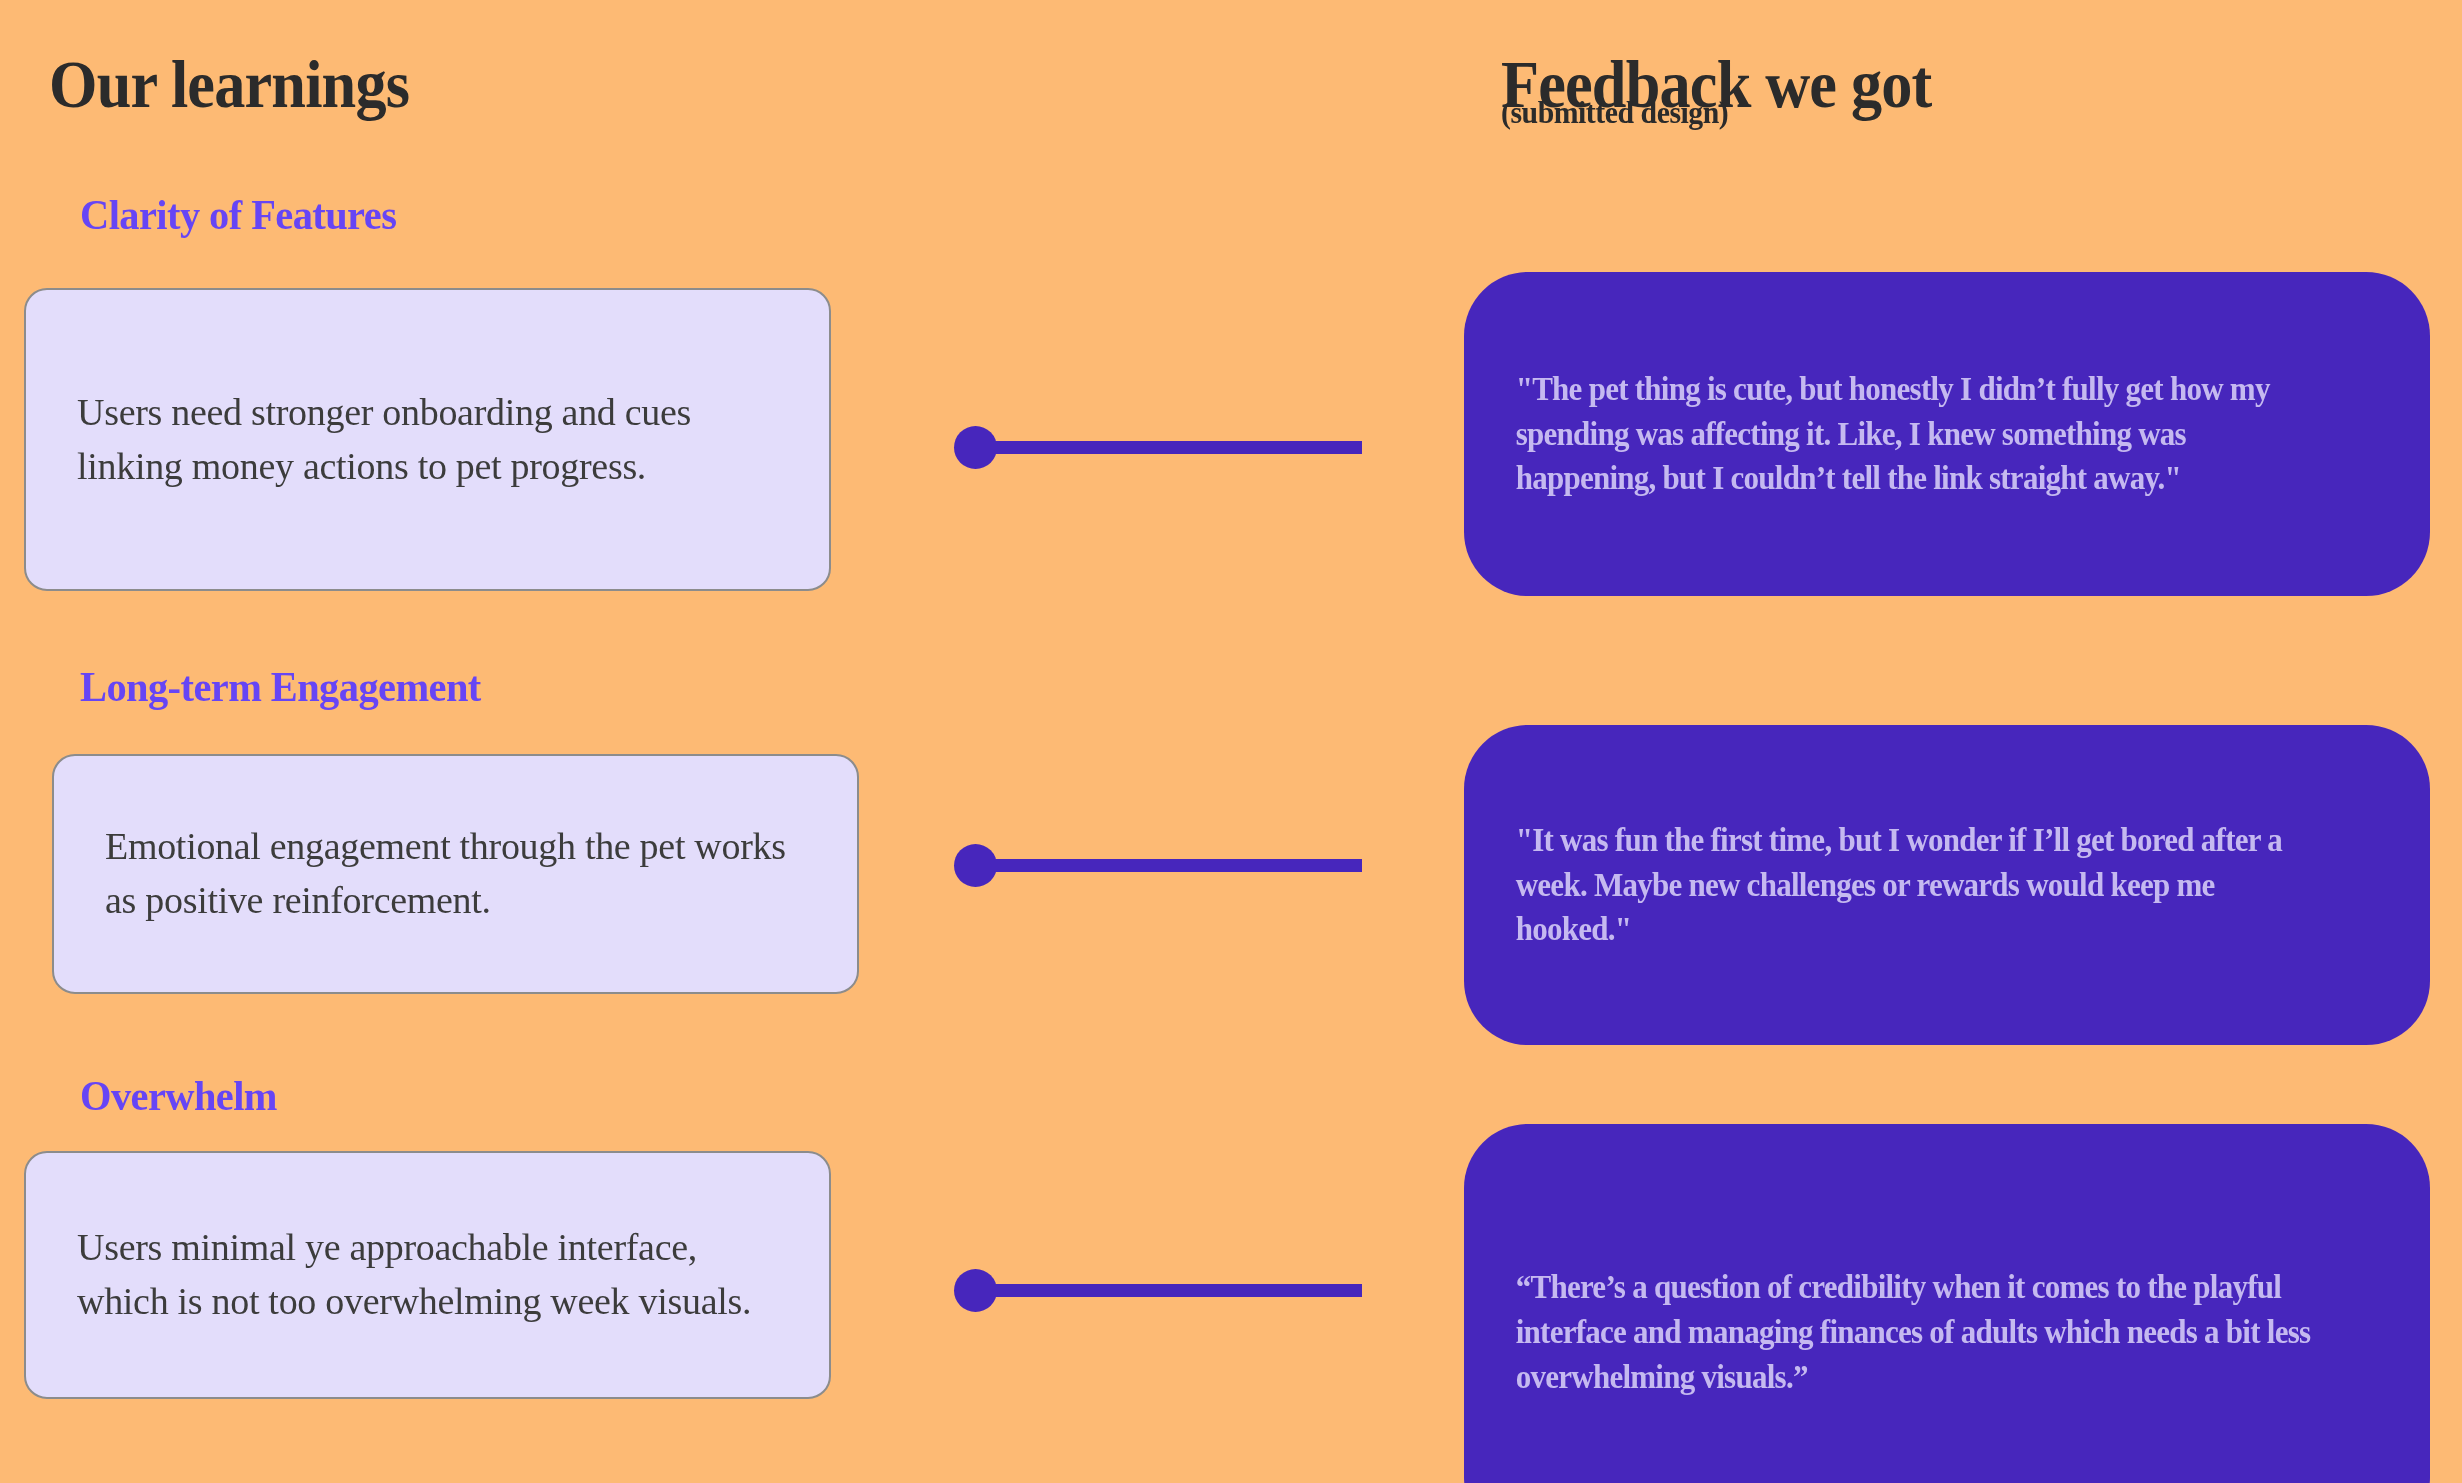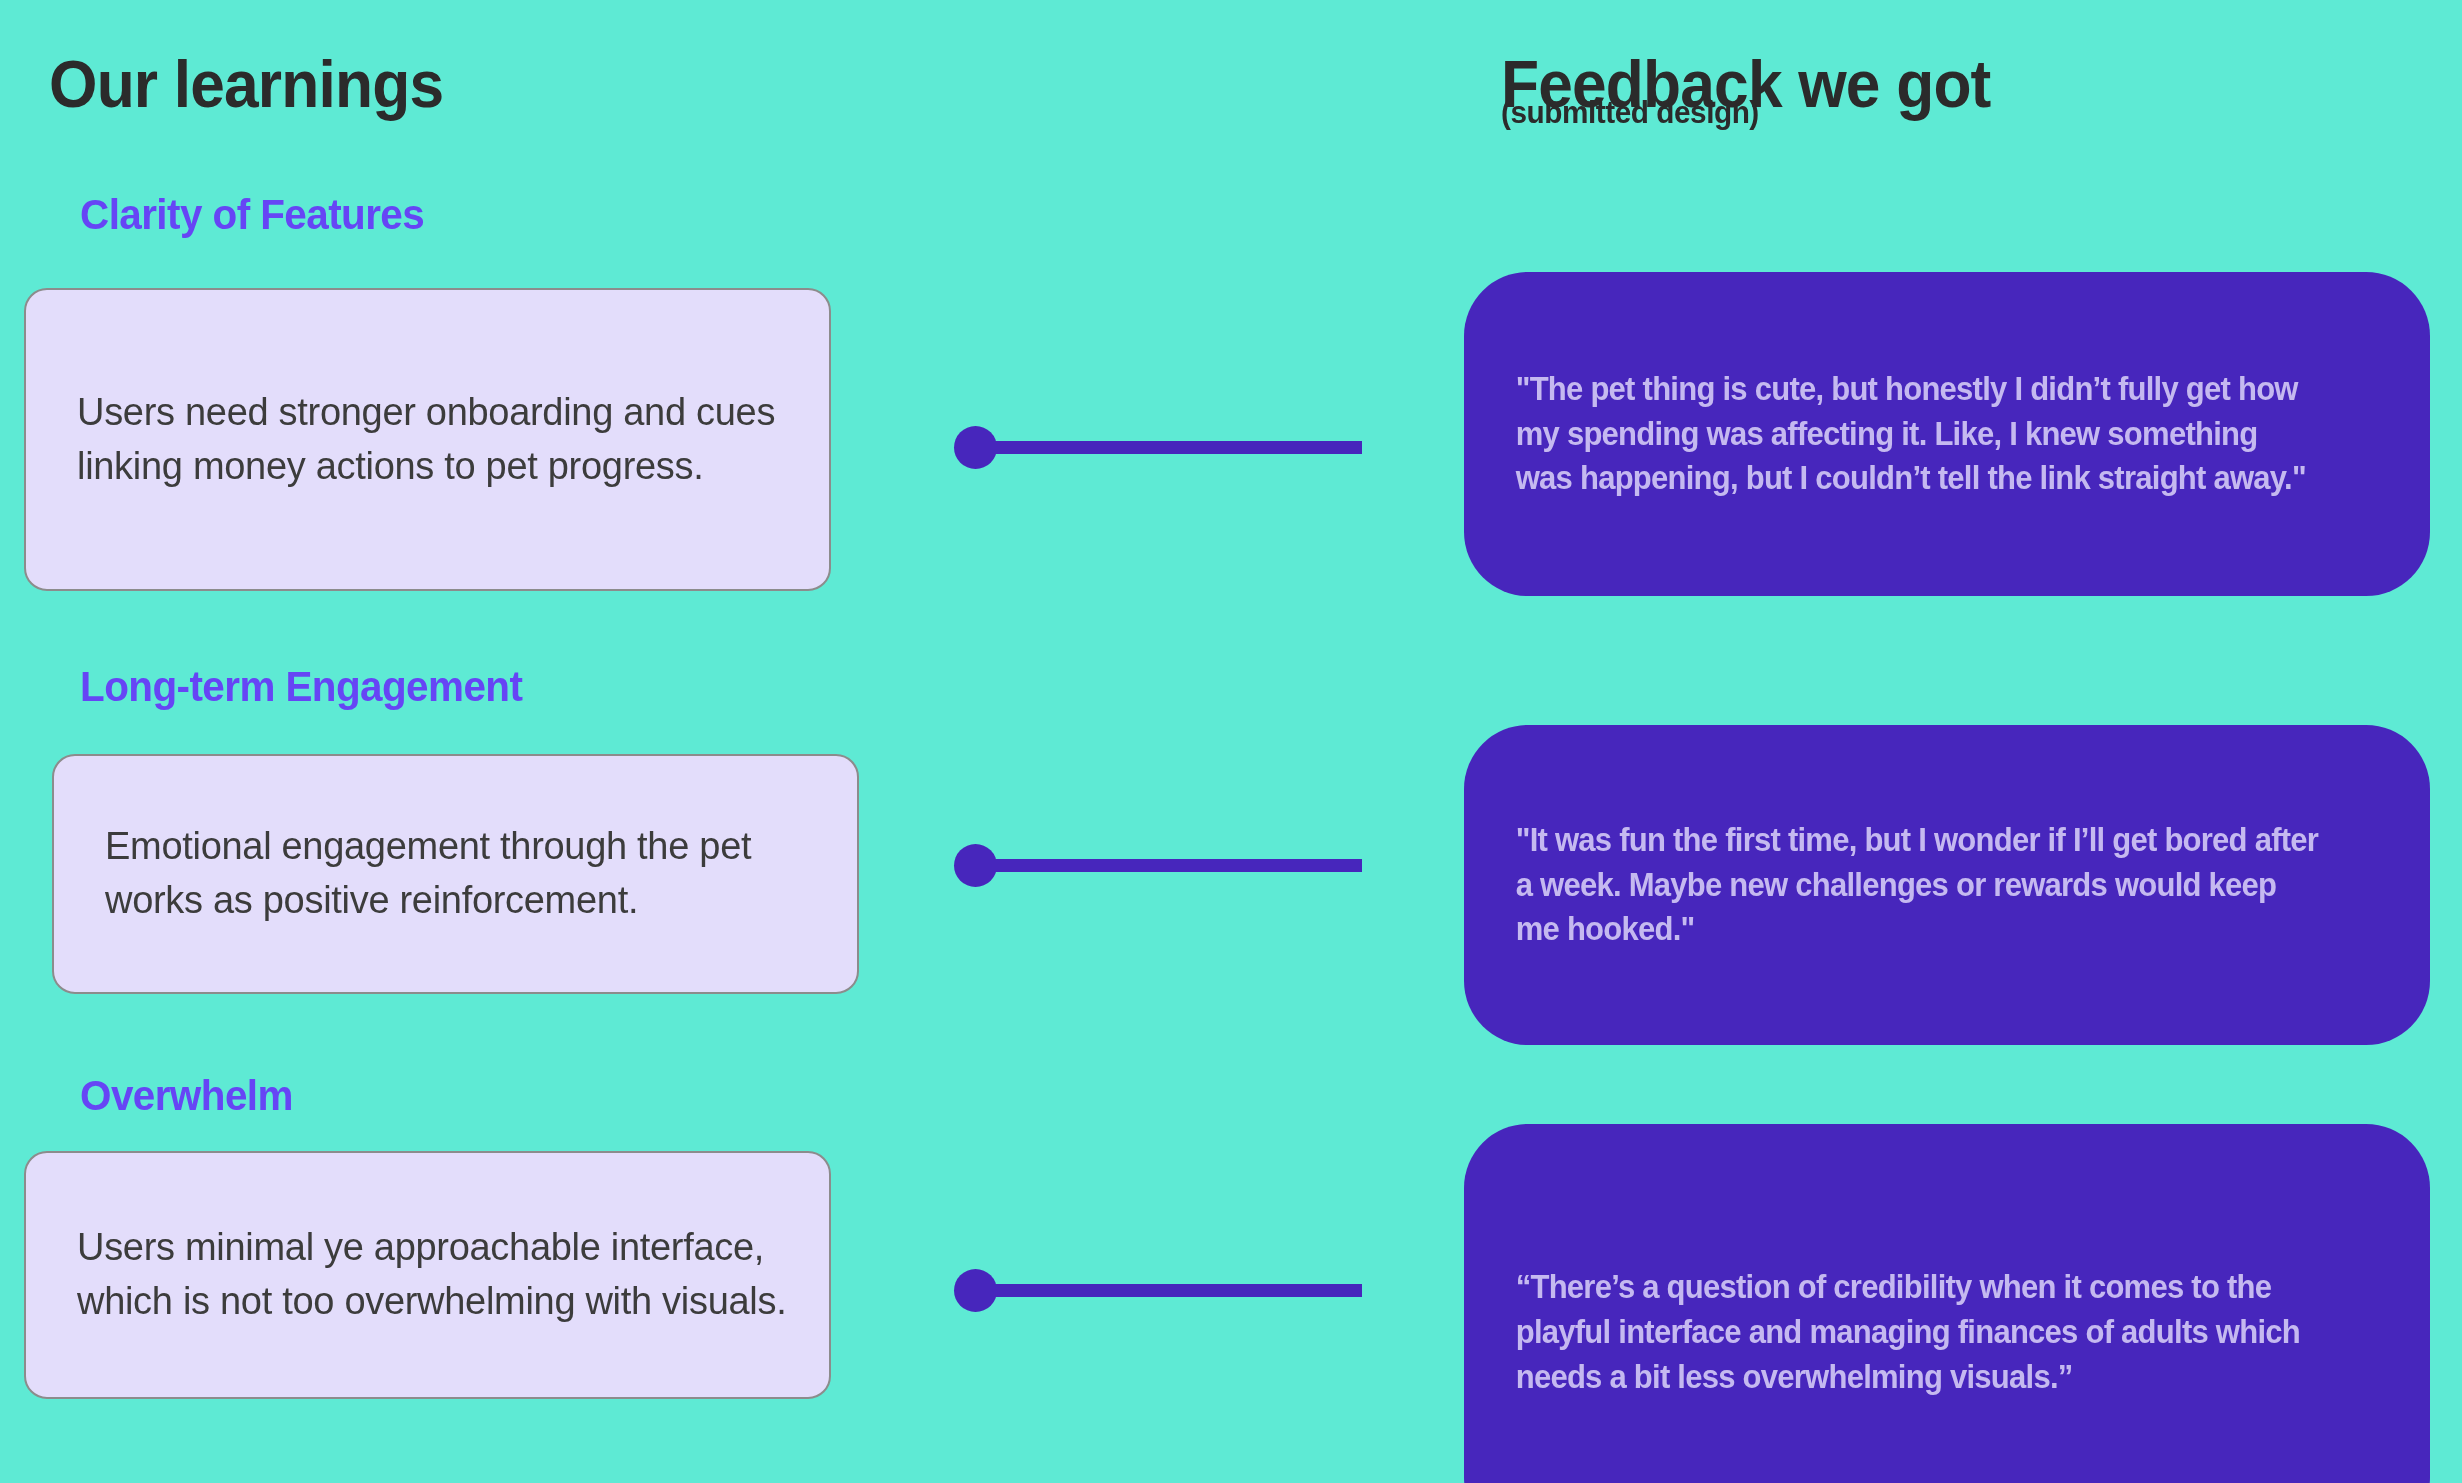--- a/index.html
+++ b/index.html
@@ -5,23 +5,23 @@
 <style>
   html, body {
     margin: 0;
     padding: 0;
     background: #4C6770;
   }
   #stage {
     position: relative;
     width: 2462px;
     height: 1484px;
-    background: #5eead4;
+    background: #fdba74;
     overflow: hidden;
-    font-family: Liberation Sans, sans-serif;
+    font-family: Liberation Serif, serif;
     -webkit-font-smoothing: antialiased;
   }
 
   
   .col-title {
     position: absolute;
     color: #2B2B2B;
     font-weight: 700;
     font-size: 67px;
     line-height: 1.05;
@@ -163,21 +163,21 @@
     <span class="line"></span>
   </div>
 
   <div class="feedback-card" style="top:725px; height:320px;">
     <p>"It was fun the first time, but I wonder if I’ll get bored after a week. Maybe new challenges or rewards would keep me hooked."</p>
   </div>
 
   <div class="learning-heading" style="top:1074px;">Overwhelm</div>
 
   <div class="learning-card" style="top:1151px; height:248px;">
-    <p>Users minimal ye approachable interface, which is not too overwhelming with visuals.</p>
+    <p>Users minimal ye approachable interface, which is not too overwhelming week visuals.</p>
   </div>
 
   <div class="connector" style="left:954px; top:1265px; width:408px;">
     <span class="dot"></span>
     <span class="line"></span>
   </div>
 
   <div class="feedback-card" style="top:1124px; height:417px;">
     <p>“There’s a question of credibility when it comes to the playful interface and managing finances of adults which needs a bit less overwhelming visuals.”</p>
   </div>

